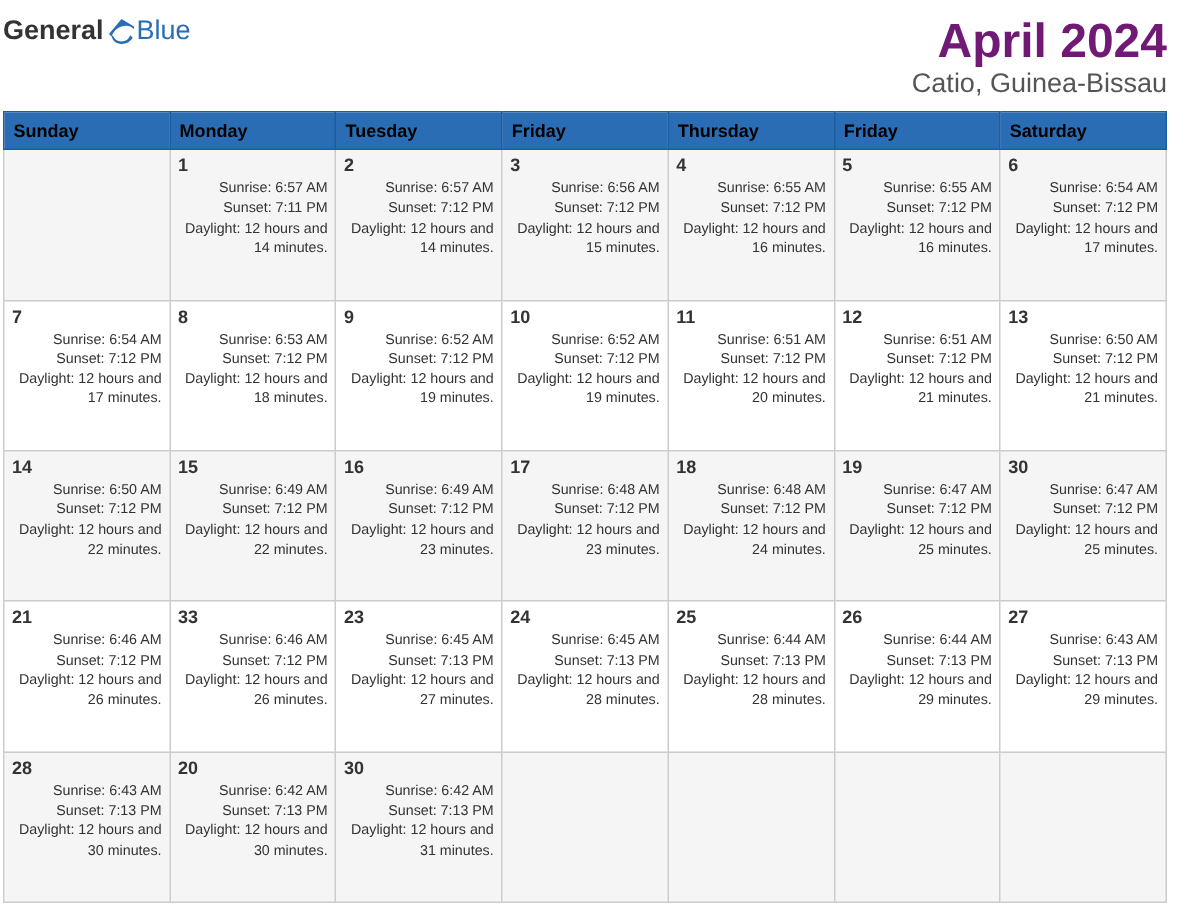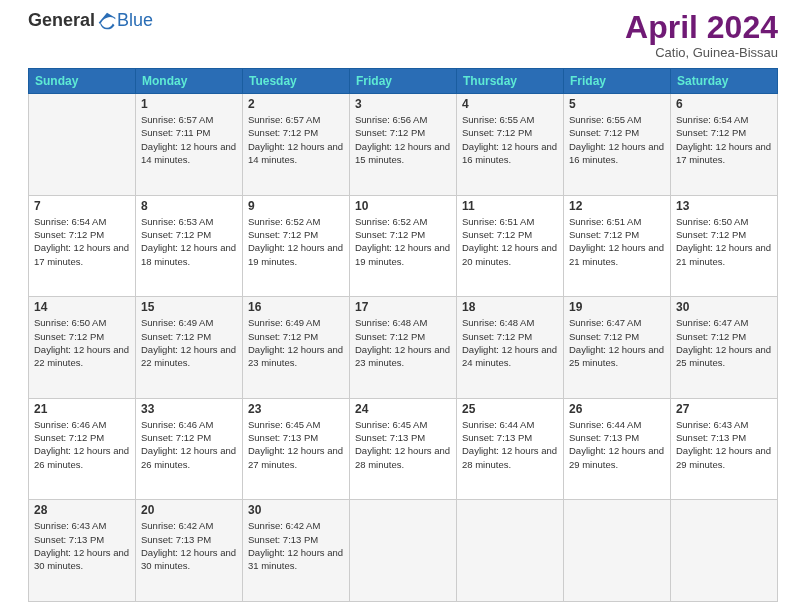--- a/index.html
+++ b/index.html
@@ -7,21 +7,21 @@
       width: 792px;
       height: 612px;
       background: #fff;
       font-family: Arial, Helvetica, sans-serif;
       font-size: 11px;
       overflow: hidden;
     }
     .page {
       width: 792px;
       height: 612px;
-      padding: 10px 14px 10px 28px;
+      padding: 10px 14px 10px 2px;
       display: flex;
       flex-direction: column;
     }
     .header {
       display: flex;
       justify-content: space-between;
       align-items: flex-start;
       margin-bottom: 8px;
     }
     .logo {
@@ -51,31 +51,31 @@
     .title-area {
       text-align: right;
     }
     .month-title {
       font-size: 32px;
       font-weight: bold;
       color: #701a75;
       line-height: 1.1;
     }
     .subtitle {
-      font-size: 13px;
+      font-size: 18px;
       color: #555;
     }
     .calendar-table {
       width: 100%;
       border-collapse: collapse;
       flex: 1;
     }
     .calendar-table th {
       background-color: #2a6db5;
-      color: #5eead4;
+      color: #000000;
       text-align: left;
       padding: 5px 6px;
       font-size: 12px;
       font-weight: bold;
       border: 1px solid #1a5da0;
     }
     .calendar-table td {
       border: 1px solid #ccc;
       vertical-align: top;
       padding: 3px 5px;
@@ -86,20 +86,21 @@
       font-size: 12px;
       font-weight: bold;
       color: #333;
       display: block;
       margin-bottom: 2px;
     }
     .day-info {
       font-size: 9.5px;
       color: #333;
       line-height: 1.4;
+      text-align: right;
     }
     .empty-cell {
       background: #f9f9f9;
     }
     tr:nth-child(odd) td {
       background-color: #f5f5f5;
     }
     tr:nth-child(even) td {
       background-color: #fff;
     }

